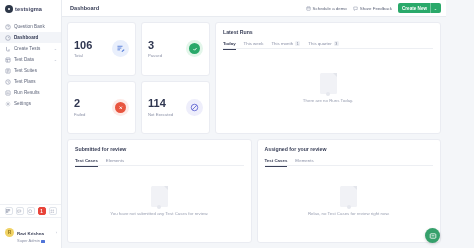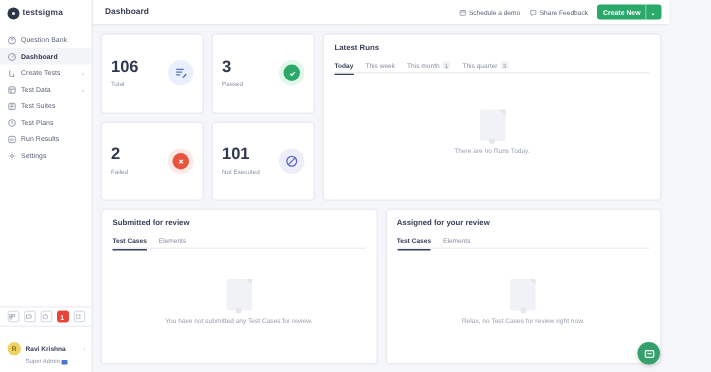--- a/index.html
+++ b/index.html
@@ -417,21 +417,21 @@
               <span class="fill">
                 <svg viewBox="0 0 16 16" fill="none" stroke="currentColor" stroke-width="2.6">
                     <path d="M4.6 4.6l6.8 6.8M11.4 4.6l-6.8 6.8"></path>
                   </svg>
               </span>
             </span>
           </div>
 
           <div class="card stat-card">
             <span>
-              <div class="stat-num">101</div>
+              <div class="stat-num">114</div>
               <div class="stat-lbl">Not Executed</div>
             </span>
             <span class="stat-ico ico-purple">
               <svg viewBox="0 0 16 16" fill="none" stroke="currentColor" stroke-width="1.5">
                   <circle cx="8" cy="8" r="5.8"></circle>
                   <path d="M4 12L12 4"></path>
                 </svg>
             </span>
           </div>
 

